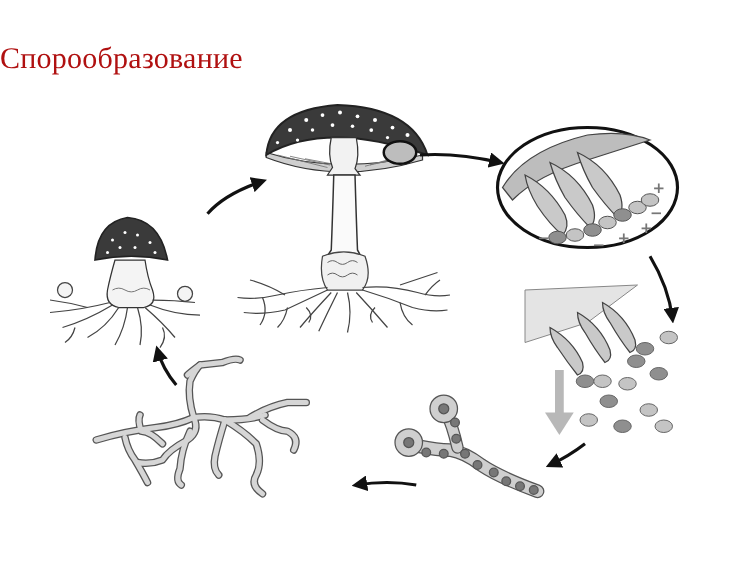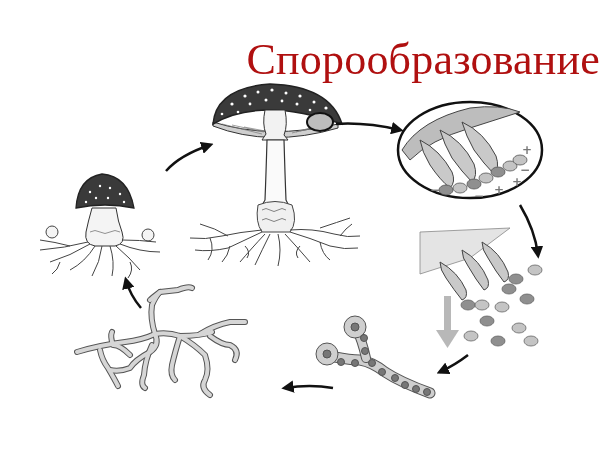--- a/index.html
+++ b/index.html
@@ -1,20 +1,20 @@
 <!DOCTYPE html>
 <html><head>
   <meta charset="utf-8">
   <style>
     html, body { margin: 0; padding: 0; background: #ffffff; }
     body { width: 600px; height: 450px; position: relative; overflow: hidden; }
     .title {
-      position: absolute; left: 0; top: 34px; width: 600px; text-align: right;
+      position: absolute; left: 0; top: 34px; width: 600px; text-align: left;
       font-family: "Liberation Serif", "DejaVu Serif", serif;
-      font-size: 44px; color: #b01010; letter-spacing: 0.2px;
+      font-size: 24px; color: #b01010; letter-spacing: 0.2px;
     }
     svg.diagram { position: absolute; left: 0; top: 0; }
   </style>
 </head>
 <body>
 
 <div class="title">Спорообразование</div>
 
 <svg class="diagram" width="600" height="450" viewBox="0 0 600 450">
   <defs>

